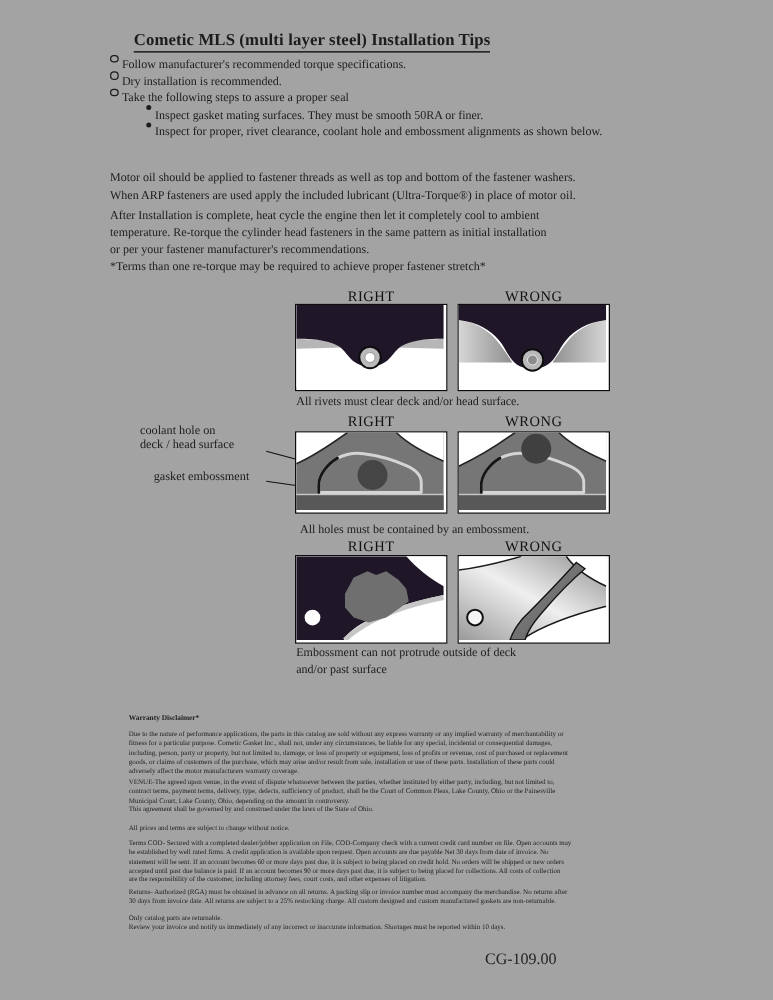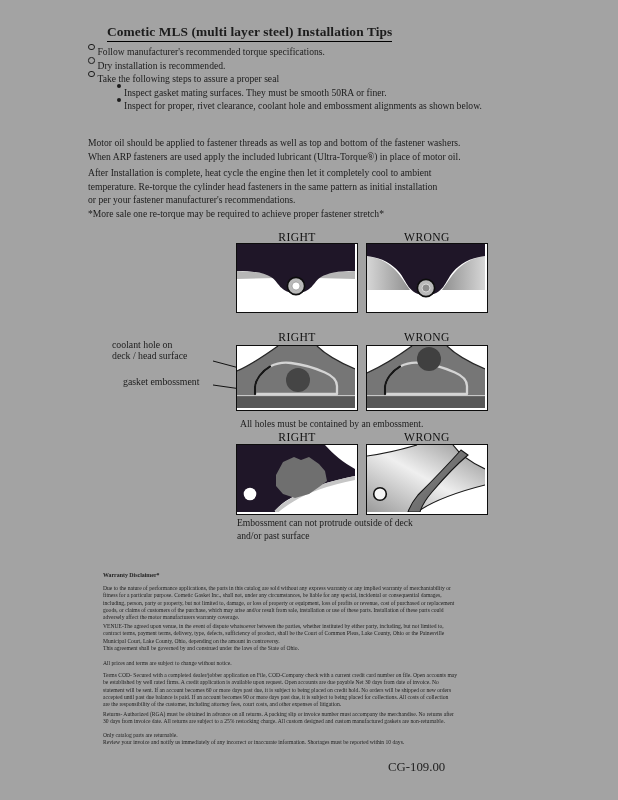--- a/index.html
+++ b/index.html
@@ -68,21 +68,21 @@
       <span class="fbullet"></span>
       <span>Inspect for proper, rivet clearance, coolant hole and embossment alignments as shown below.</span>
     </div>
   </div>
 
   <div class="abs body-p ws p1">Motor oil should be applied to fastener threads as well as top and bottom of the fastener washers.
 When ARP fasteners are used apply the included lubricant (Ultra-Torque®) in place of motor oil.</div>
   <div class="abs body-p ws p2">After Installation is complete, heat cycle the engine then let it completely cool to ambient
 temperature. Re-torque the cylinder head fasteners in the same pattern as initial installation
 or per your fastener manufacturer's recommendations.</div>
-  <div class="abs body-p ws note">*More sale one re-torque may be required to achieve proper fastener stretch*</div>
+  <div class="abs body-p ws note">*Terms than one re-torque may be required to achieve proper fastener stretch*</div>
 
   <div class="abs dlabel" style="left:262px;top:231px;">RIGHT</div>
   <div class="abs dlabel" style="left:392px;top:231px;">WRONG</div>
 
   <div class="abs dbox" style="left:236px;top:243px;height:70px;">
     <svg width="118" height="66" viewBox="0 0 118 66">
       <rect x="0" y="0" width="118" height="66" fill="#ffffff"></rect>
       <path d="M0,27 L33,29 L39,34 L0,35 Z" fill="#b6b6b6"></path>
       <path d="M118,27 L85,29 L79,34 L118,35 Z" fill="#b6b6b6"></path>
       <path d="M0,0 H118 V27 C100,27 91,29 84,33 C76,38 75,49 59,49 C43,49 42,38 34,33 C27,29 18,27 0,27 Z" fill="#1f1628"></path>
@@ -105,20 +105,21 @@
       </defs>
       <rect x="0" y="0" width="118" height="66" fill="#ffffff"></rect>
       <path d="M0,12 C14,14 23,20 30,28 C36,35 40,42 43,46 L0,46 Z" fill="url(#gwl)"></path>
       <path d="M118,12 C104,14 95,20 88,28 C82,35 78,42 75,46 L118,46 Z" fill="url(#gwr)"></path>
       <path d="M0,0 H118 V12 C102,14 93,20 86,28 C78,37 77,51 59,51 C41,51 40,37 32,28 C25,20 16,14 0,12 Z" fill="#1f1628"></path>
       <circle cx="59" cy="44" r="8.6" fill="#b9b9b9" stroke="#0d0d0d" stroke-width="1.6"></circle>
       <circle cx="59" cy="44" r="4" fill="#8d8d8d" stroke="#e6e6e6" stroke-width="0.8"></circle>
     </svg>
   </div>
 
+  <div class="abs caption" style="left:237px;top:315px;">All rivets must clear deck and/or head surface.</div>
 
   <div class="abs dlabel" style="left:262px;top:331px;">RIGHT</div>
   <div class="abs dlabel" style="left:392px;top:331px;">WRONG</div>
 
   <div class="abs leader-label ws" style="left:112px;top:340px;width:100px;">coolant hole on
 deck / head surface</div>
   <div class="abs leader-label" style="left:123px;top:377px;width:100px;">gasket embossment</div>
 
   <svg class="abs" style="left:212px;top:355px;" width="160" height="45" viewBox="0 0 160 45">
     <line x1="1" y1="6" x2="76" y2="26" stroke="#111" stroke-width="1"></line>

